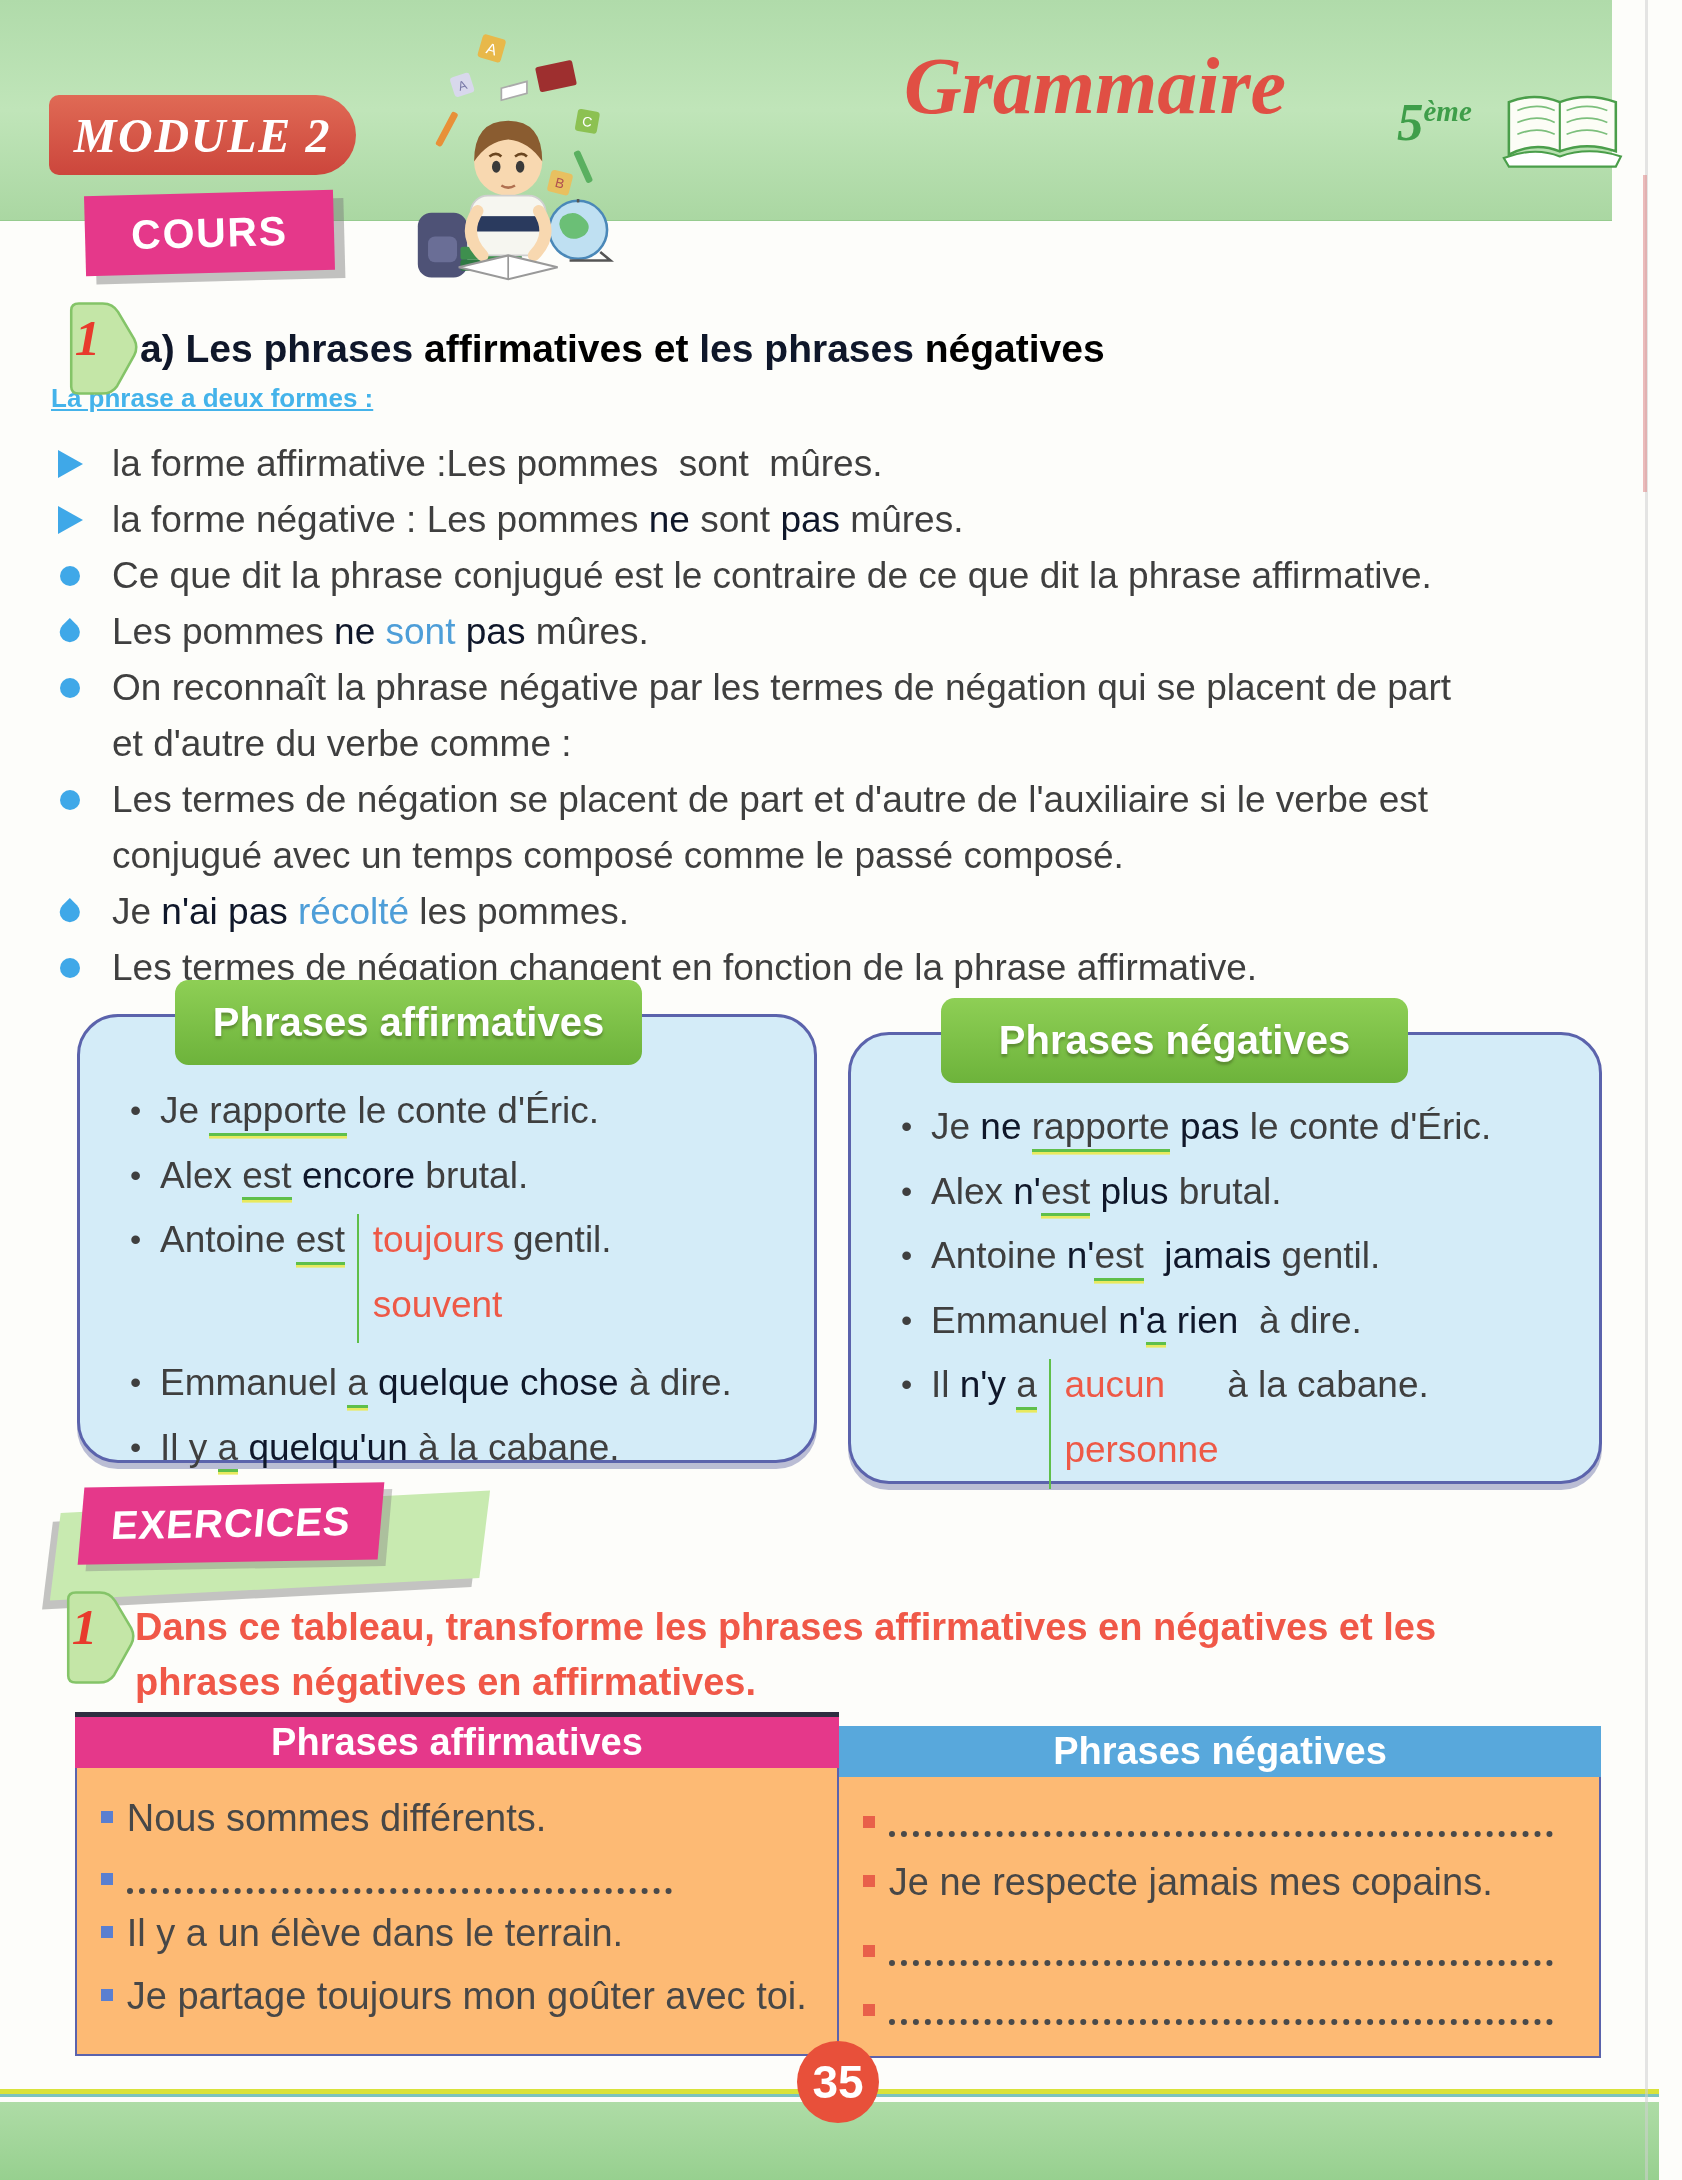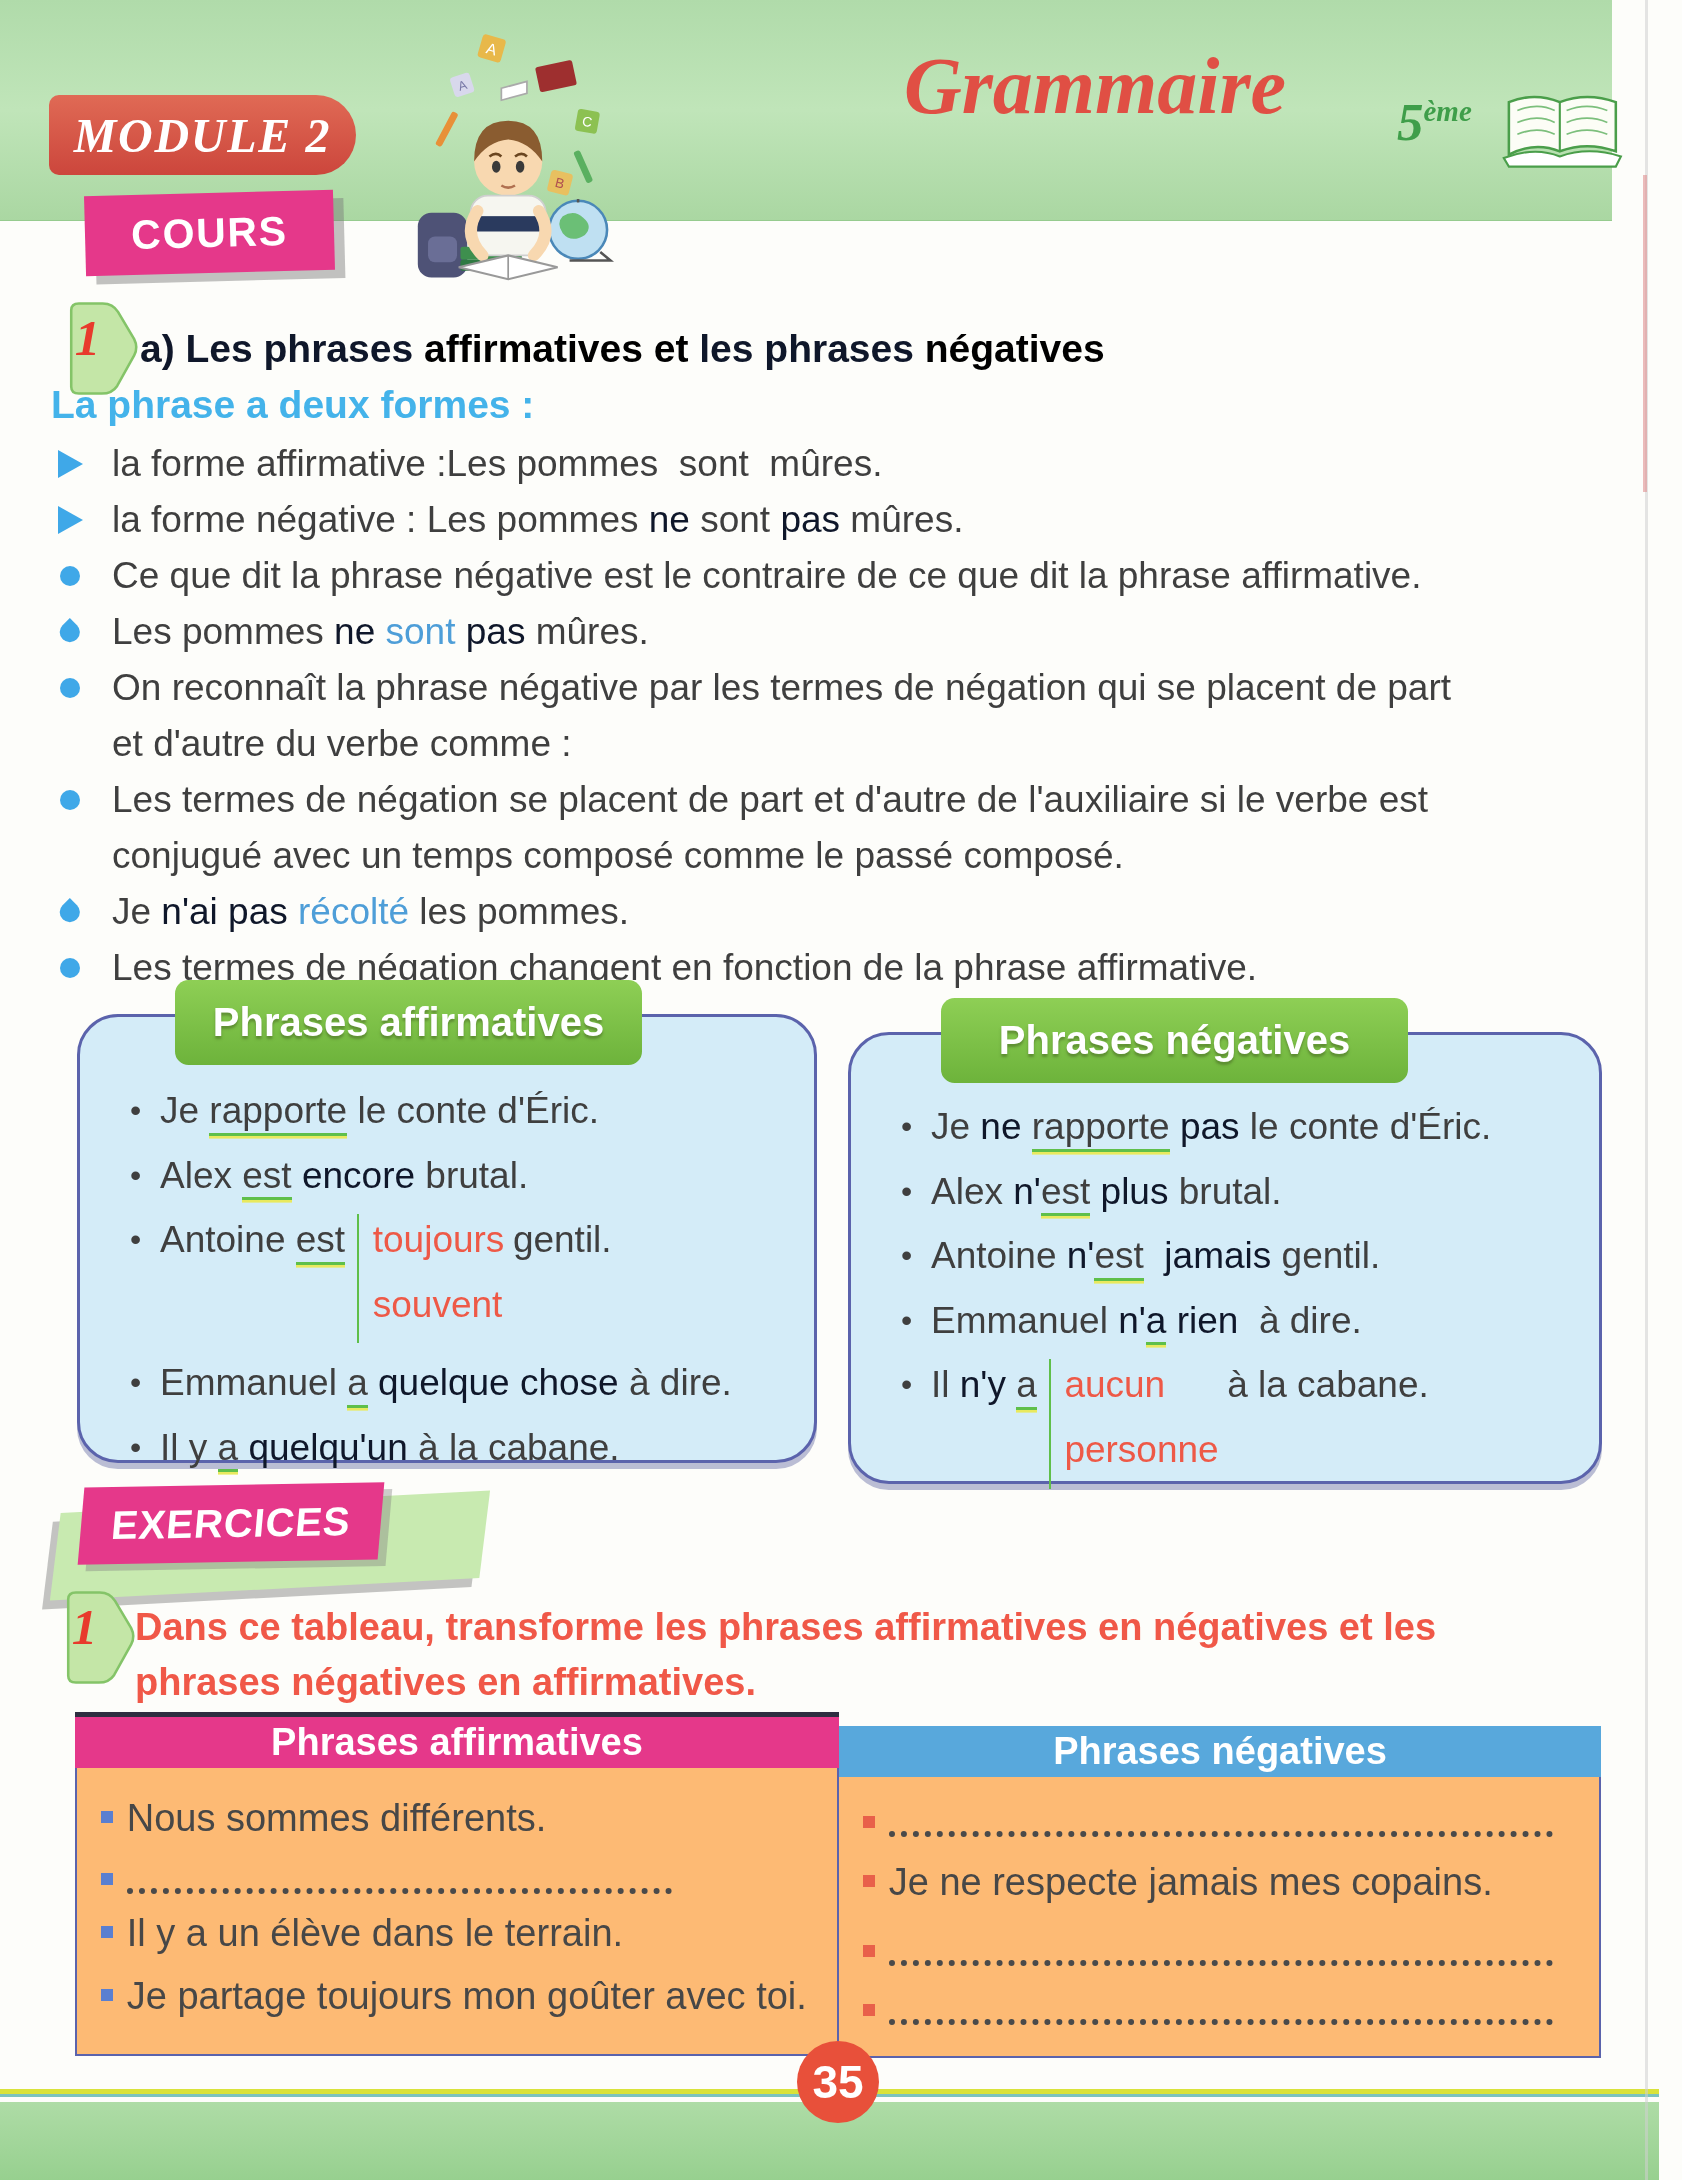--- a/index.html
+++ b/index.html
@@ -29,21 +29,21 @@
 
   
   .badge{position:absolute;width:80px;height:97px;z-index:3;}
   .badge svg{position:absolute;left:0;top:0;}
   .badge .num{position:absolute;left:0;top:8.5px;width:53px;text-align:center;
         font:italic bold 51px "Liberation Serif",serif;color:#e83a2c;}
   .badge-lesson{left:61px;top:300px;}
   .badge-ex{left:58px;top:1589px;}
 
   .ltitle{position:absolute;left:140px;top:327px;font-size:39px;font-weight:bold;z-index:2;}
-  .lsub{position:absolute;left:51px;top:383px;font-size:39px;font-weight:bold;color:#44b3ea;}
+  .lsub{position:absolute;left:51px;top:383px;font-size:26px;font-weight:bold;color:#44b3ea;text-decoration:underline;}
 
   .c-d{color:#3f3f3f}.c-r{color:#0f172a}.c-b{color:#4e9ed8}.c-g{color:#000000}
   .u{border-bottom:3.4px solid #5fbf4a;box-shadow:0 2.6px 0 0 #e9e95e;padding-bottom:1.7px;}
 
   .lesson-list{position:absolute;left:51px;top:436px;width:1546px;}
   .l-item{display:flex;align-items:flex-start;}
   .l-icon{width:61px;min-width:61px;height:56px;display:flex;align-items:center;}
   .l-text{font-size:37px;line-height:56px;color:#3f3f3f;}
   .bi-arrow{width:0;height:0;border-left:25.6px solid #3fa8e8;
         border-top:14.5px solid transparent;border-bottom:14.5px solid transparent;margin-left:6.8px;}
@@ -207,21 +207,21 @@
         </div>
         <div class="l-text">
           <div class="l-line"><span class="c-d">la forme négative : Les pommes </span><span class="c-r">ne</span><span class="c-d"> sont </span><span class="c-r">pas</span><span class="c-d"> mûres.</span></div>
         </div>
       </div>
       <div class="l-item">
         <div class="l-icon">
           <div class="bi-dot"></div>
         </div>
         <div class="l-text">
-          <div class="l-line"><span class="c-d">Ce que dit la phrase négative est le contraire de ce que dit la phrase affirmative.</span></div>
+          <div class="l-line"><span class="c-d">Ce que dit la phrase conjugué est le contraire de ce que dit la phrase affirmative.</span></div>
         </div>
       </div>
       <div class="l-item">
         <div class="l-icon">
           <div class="bi-drop"></div>
         </div>
         <div class="l-text">
           <div class="l-line"><span class="c-d">Les pommes </span><span class="c-r">ne</span><span class="c-d"> </span><span class="c-b">sont</span><span class="c-d"> </span><span class="c-r">pas</span><span class="c-d"> mûres.</span></div>
         </div>
       </div>

